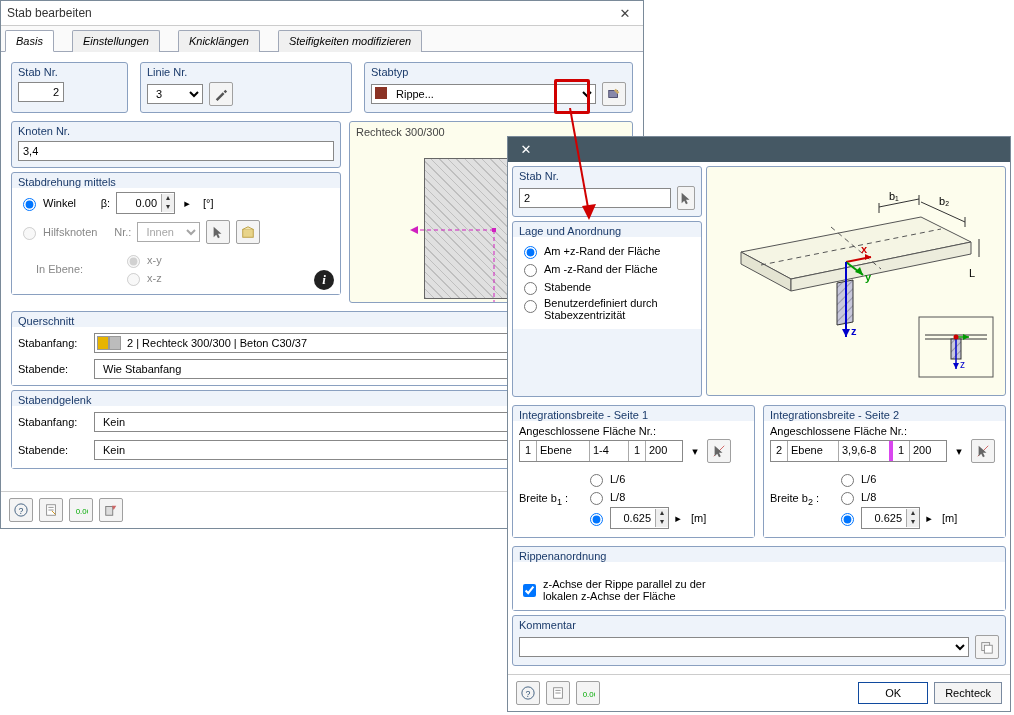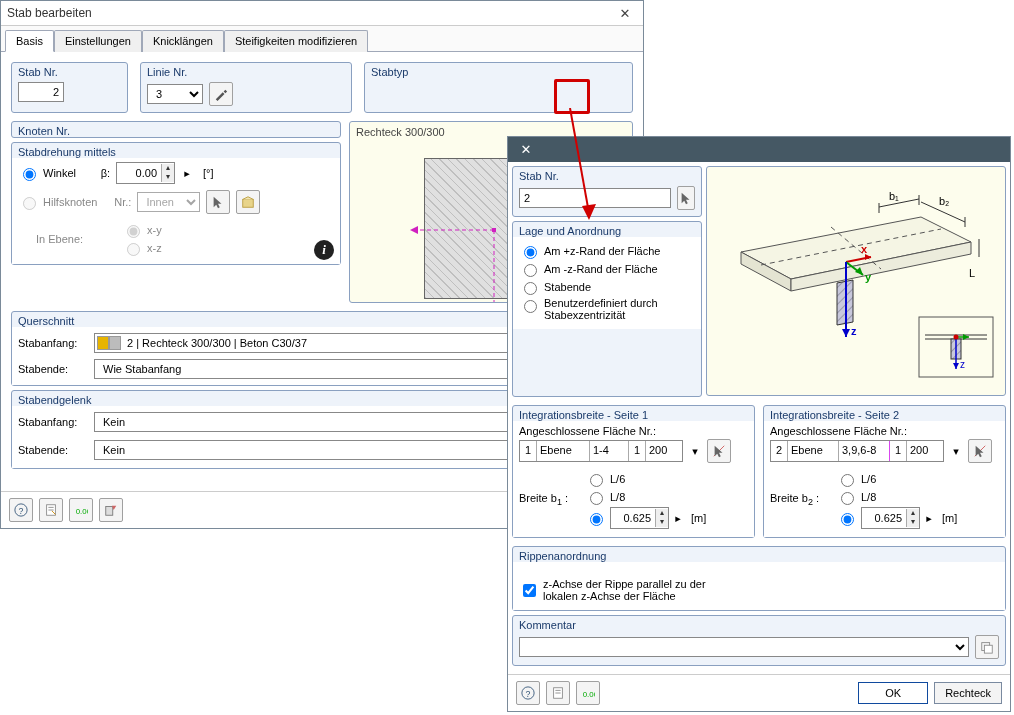--- a/index.html
+++ b/index.html
@@ -39,23 +39,24 @@
     width: 24px;
     text-align: center;
     cursor: pointer;
     font-size: 13px;
     color: #444;
   }
   .titlebar-dark .close-x { color: #fff; }
   .tabs {
     display: flex;
     padding: 4px 4px 0 4px;
-    gap: 0;
+    gap: 18px;
     border-bottom: 1px solid #a0a8b8;
     background:#fafafa;
+    font-style:italic;
   }
   .tab {
     padding: 4px 10px;
     border: 1px solid #a0a8b8;
     border-bottom: none;
     background: #f0f0f0;
     margin-right: 0;
     margin-bottom:-1px;
     cursor: pointer;
     border-radius:2px 2px 0 0;
@@ -189,27 +190,44 @@
           </select>
           <span class="iconbtn">
             <svg viewBox="0 0 16 16">
                 <path d="M2 14 L10 6 L12 8 L4 16 Z M11 5 L13 3 L15 5 L13 7 Z" fill="#555"></path>
               </svg>
           </span>
         </div>
       </div>
       <div class="groupbox" style="flex:1;">
         <div class="caption">Stabtyp</div>
+        <div class="gbody row">
+          <div style="position:relative; flex:1;">
+            <select style="width:100%; padding-left:20px;">
+              <option>Rippe...</option>
+            </select>
+            <span style="position:absolute;left:4px;top:3px;width:12px;height:12px;background:#8a3224;display:inline-block;"></span>
+          </div>
+          <span class="iconbtn" id="rippe-edit-btn">
+            <svg viewBox="0 0 16 16">
+                <rect x="2" y="4" width="10" height="8" fill="#88a" stroke="#446"></rect>
+                <path d="M10 2 L14 6 L12 8 L8 4 Z" fill="#ca6"></path>
+              </svg>
+          </span>
+        </div>
       </div>
     </div>
 
     <div style="display:flex; gap:0;">
       <div style="width:338px;">
         <div class="groupbox">
           <div class="caption">Knoten Nr.</div>
+          <div class="gbody">
+            <input type="text" style="width: 100%;" value="3,4">
+          </div>
         </div>
 
         <div class="groupbox">
           <div class="caption">Stabdrehung mittels</div>
           <div class="white-body" style="position:relative;">
             <div class="row" style="margin-bottom:6px;">
               <label class="radio">
                 <input type="radio" name="sdm" checked="" style="">
                   <span>Winkel</span>
               </label>
@@ -514,21 +532,21 @@
     </div>
 
     <div class="groupbox" style="flex:1;">
       <div class="caption">Integrationsbreite - Seite 2</div>
       <div class="white-body">
         <div style="margin-bottom:2px;">Angeschlossene Fläche Nr.:</div>
         <div class="row" style="margin-bottom:6px;">
           <div style="display:flex;border:1px solid #888;height:20px;">
             <span style="width:16px;border-right:1px solid #aaa;text-align:center;line-height:18px;">2</span>
             <span style="width:44px;border-right:1px solid #aaa;text-align:left;padding:0 3px;line-height:18px;">Ebene</span>
-            <span style="width:44px;border-right:1px solid #d946ef;text-align:left;padding:0 3px;line-height:18px;">3,9,6-8</span>
+            <span style="width:44px;border-right:4px solid #d946ef;text-align:left;padding:0 3px;line-height:18px;">3,9,6-8</span>
             <span style="width:16px;border-right:1px solid #aaa;text-align:center;line-height:18px;">1</span>
             <span style="width:30px;text-align:left;padding:0 3px;line-height:18px;">200</span>
           </div>
           <span style="width:12px;text-align:center;cursor:pointer;">▾</span>
           <span class="iconbtn">
               <svg viewBox="0 0 16 16">
                 <path d="M2 14 L14 2" stroke="#c55"></path>
                 <path d="M3 2 L3 14 L6 11 L8 15 L10 14 L8 10 L12 10 Z" fill="#666"></path>
               </svg>
             </span>

